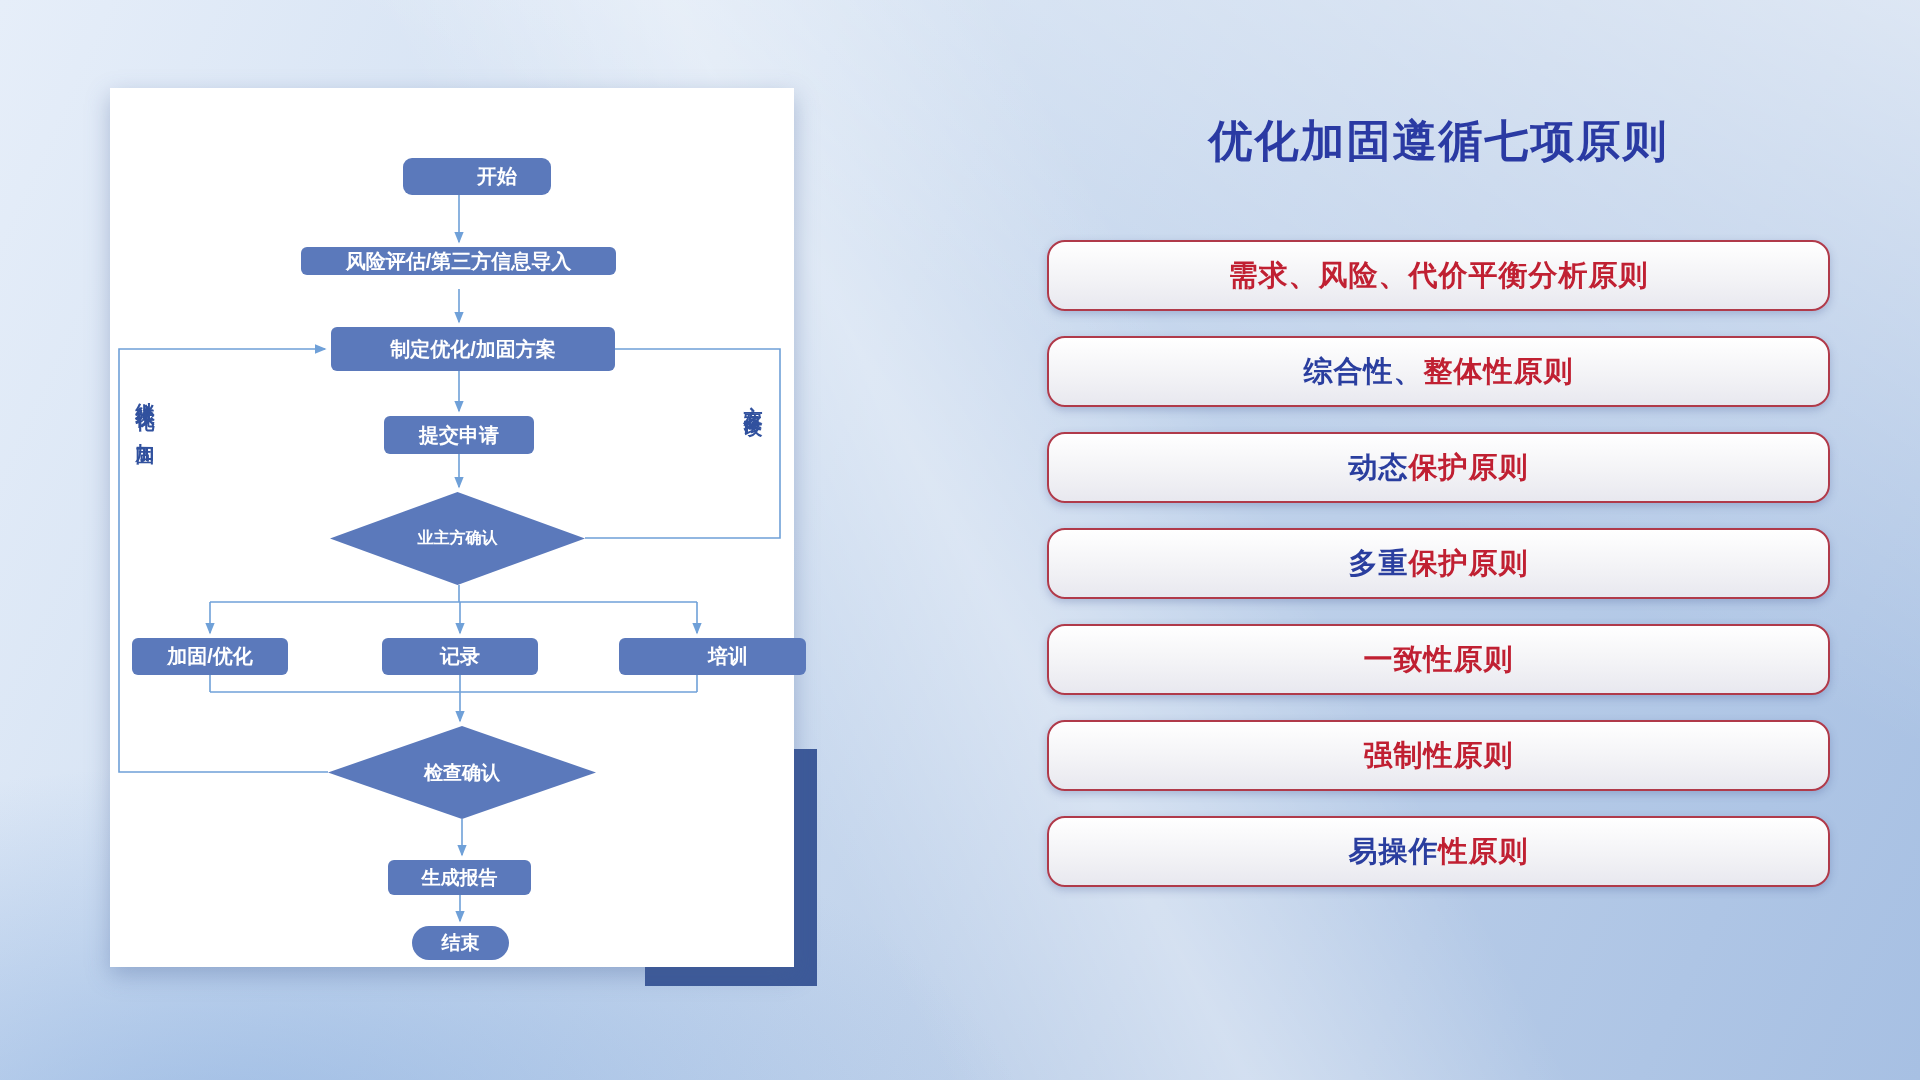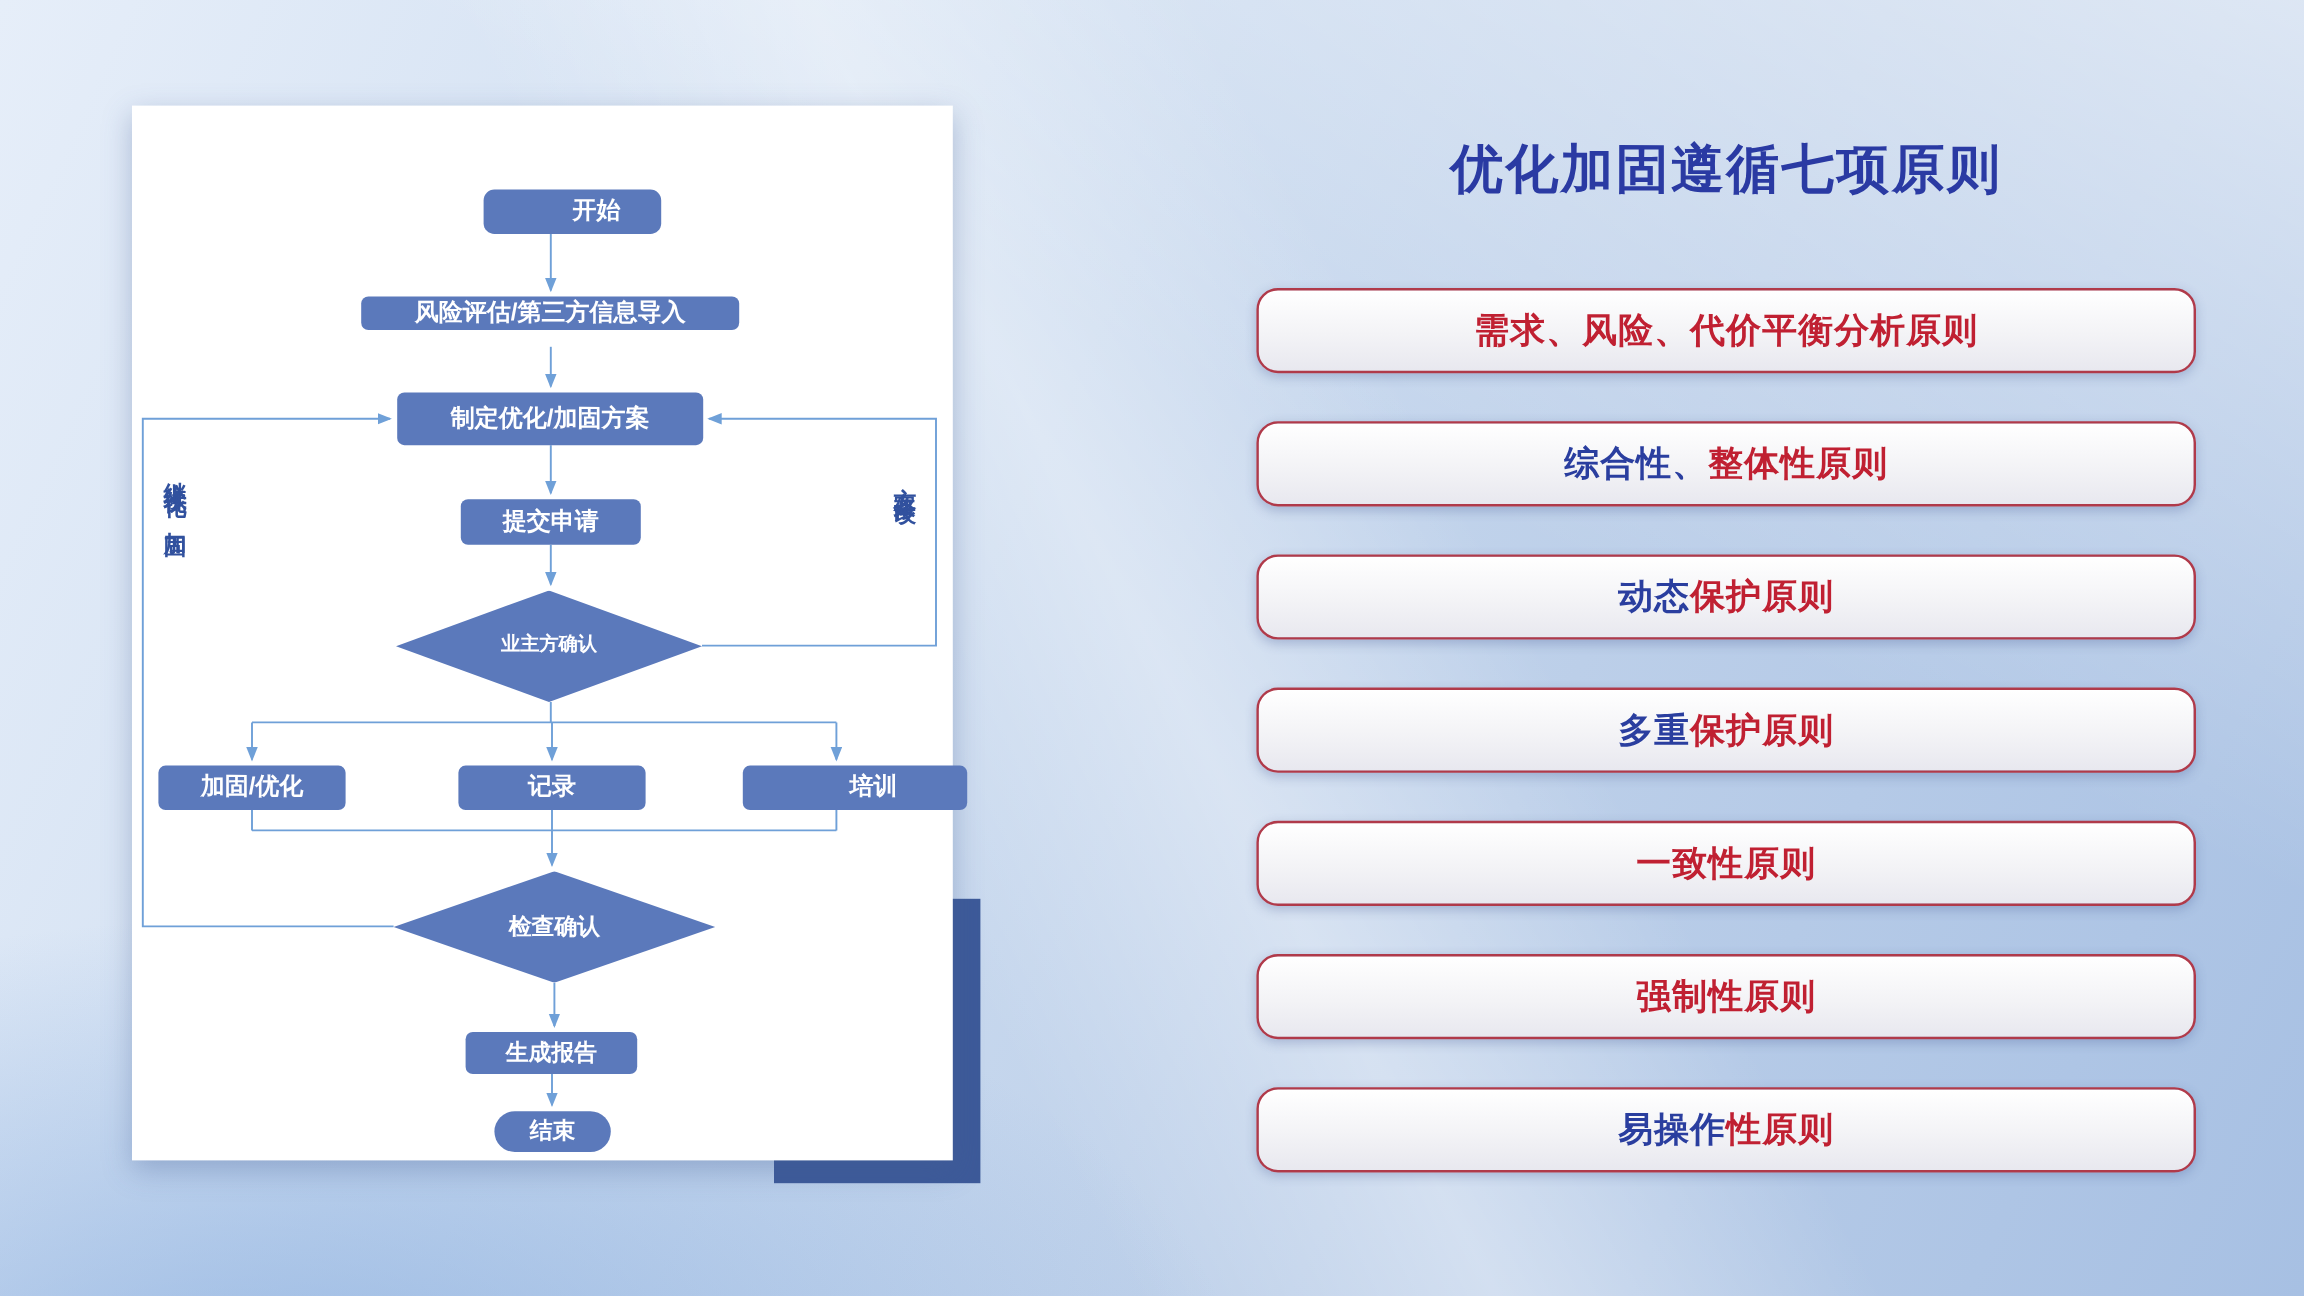--- a/index.html
+++ b/index.html
@@ -21,21 +21,21 @@
     box-shadow:0 8px 22px rgba(70,95,150,.35);
   }
   .fc-lines{position:absolute;left:0;top:0;}
   .fc-node{
     position:absolute;background:#5b79bb;color:#fff;font-weight:bold;
     display:flex;align-items:center;justify-content:center;text-align:center;
     border-radius:6px;line-height:1.15;
   }
   #n-start {left:293px;top:70px;width:108px;height:37px;border-radius:9px;font-size:20px;padding-left:40px;}
   #n-risk  {left:191px;top:159px;width:315px;height:28px;font-size:20px;}
-  #n-plan  {left:221px;top:239px;width:255px;height:44px;font-size:20px;}
+  #n-plan  {left:221px;top:239px;width:284px;height:44px;font-size:20px;}
   #n-submit{left:274px;top:328px;width:150px;height:38px;font-size:20px;}
   #n-d1    {left:220px;top:404px;width:255px;height:93px;font-size:16px;
             clip-path:polygon(50% 0,100% 50%,50% 100%,0 50%);border-radius:0;}
   #n-harden{left:22px;top:550px;width:156px;height:37px;font-size:20px;}
   #n-record{left:272px;top:550px;width:156px;height:37px;font-size:20px;}
   #n-train {left:509px;top:550px;width:156px;height:37px;font-size:20px;padding-left:31px;}
   #n-d2    {left:218px;top:638px;width:268px;height:93px;font-size:19px;
             clip-path:polygon(50% 0,100% 50%,50% 100%,0 50%);border-radius:0;}
   #n-report{left:278px;top:772px;width:143px;height:35px;font-size:19px;}
   #n-end   {left:302px;top:838px;width:97px;height:34px;border-radius:17px;font-size:19px;}
@@ -47,21 +47,21 @@
   #lbl-left{left:26px;top:298px;}
   #lbl-right{left:634px;top:303px;}
 
   
   .page-title{
     position:absolute;left:1047px;top:112px;width:783px;margin:0;
     text-align:center;font-size:44px;font-weight:bold;color:#2a3aa3;letter-spacing:2px;
   }
   .principles{
     position:absolute;left:1047px;top:240px;width:783px;
-    display:flex;flex-direction:column;gap:40px;
+    display:flex;flex-direction:column;gap:25px;
   }
   .principle{
     height:71px;border-radius:18px;box-sizing:border-box;
     background:linear-gradient(180deg,#ffffff 0%,#f3f3f6 55%,#e8e8ef 100%);
     border:2px solid #b03a4a;
     box-shadow:0 3px 9px rgba(70,90,150,.30), inset 0 1px 0 #ffffff;
     display:flex;align-items:center;justify-content:center;
     font-size:29px;font-weight:bold;letter-spacing:1px;
   }
   .c-blue{color:#2a3e9f;}

